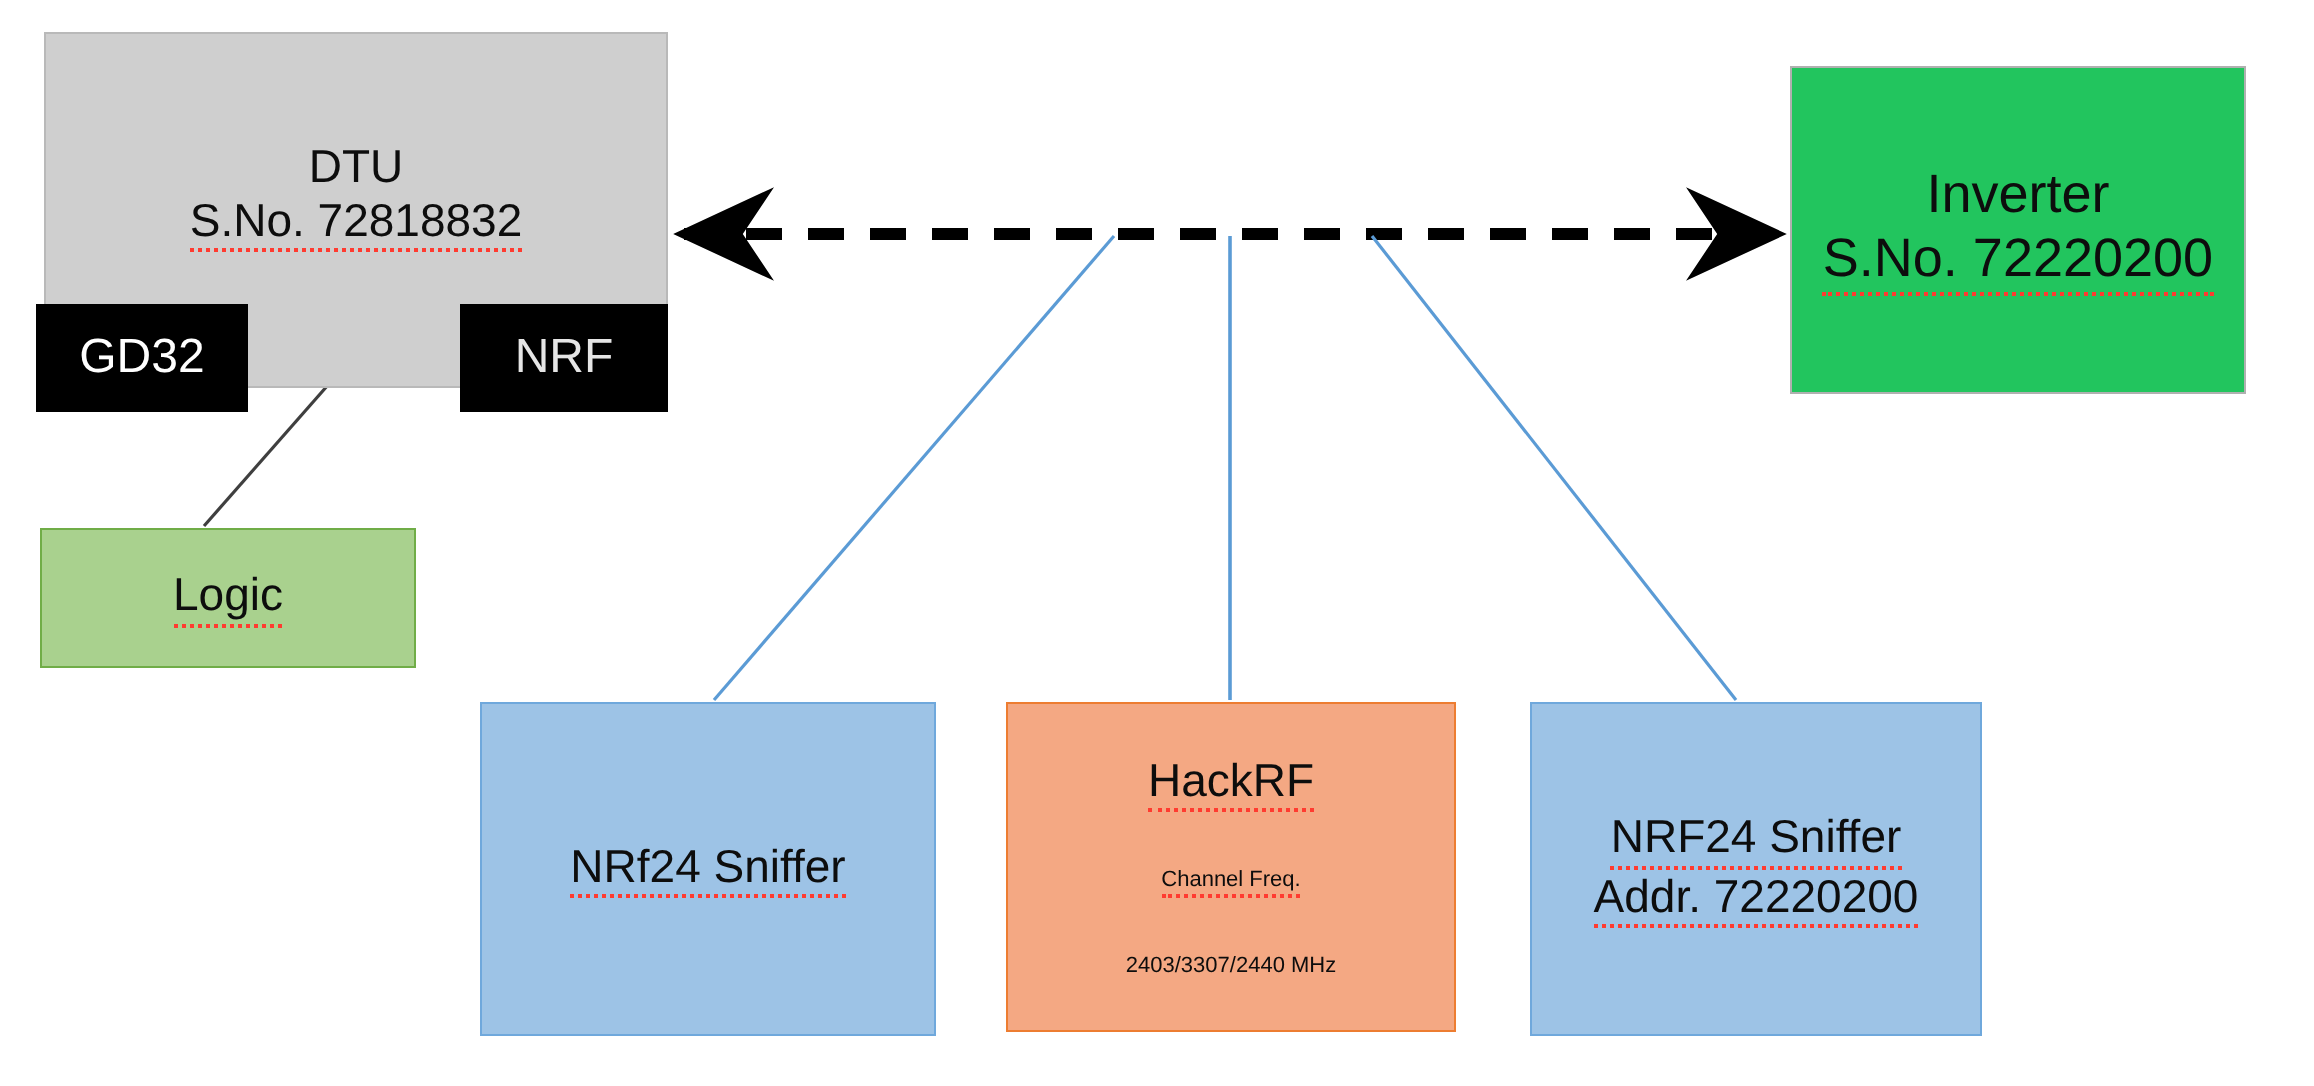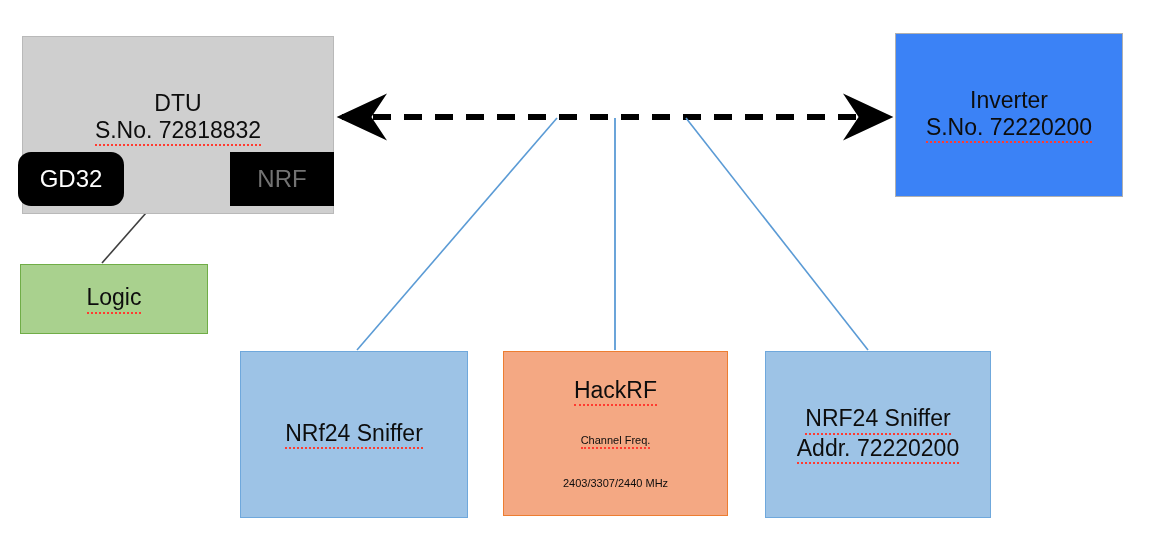--- a/index.html
+++ b/index.html
@@ -23,21 +23,21 @@
     display: flex;
     flex-direction: column;
     align-items: center;
     justify-content: center;
     text-align: center;
     line-height: 1.18;
   }
   
   #dtu-box {
     left: 22px;
-    top: 36px;
+    top: 16px;
     width: 312px;
     height: 178px;
     background: #cfcfcf;
     border: 1px solid #b9b9b9;
     justify-content: flex-start;
   }
   #dtu-text {
     margin-top: 53px;
     font-size: 23px;
     color: #0d0d0d;
@@ -51,51 +51,50 @@
   }
   
   #gd32-box {
     left: 18px;
     top: 152px;
     width: 106px;
     height: 54px;
     background: #000000;
     color: #ffffff;
     font-size: 24px;
-    border-radius: 13px;
   }
   #nrf-box {
     left: 230px;
     top: 152px;
     width: 104px;
     height: 54px;
     background: #000000;
-    color: #737373;
+    color: #e5e5e5;
     font-size: 24px;
   }
   
   #logic-box {
     left: 20px;
     top: 264px;
     width: 188px;
     height: 70px;
     background: #a9d18e;
     border: 1px solid #70ad47;
     font-size: 23px;
     color: #0d0d0d;
   }
   
   #inverter-box {
     left: 895px;
     top: 33px;
     width: 228px;
     height: 164px;
-    background: #3b82f6;
+    background: #22c55e;
     border: 1px solid #b0b0b0;
-    font-size: 23px;
+    font-size: 27px;
     color: #0d0d0d;
   }
   
   #sniffer-left-box {
     left: 240px;
     top: 351px;
     width: 228px;
     height: 167px;
     background: #9dc3e6;
     border: 1px solid #6fa8dc;

